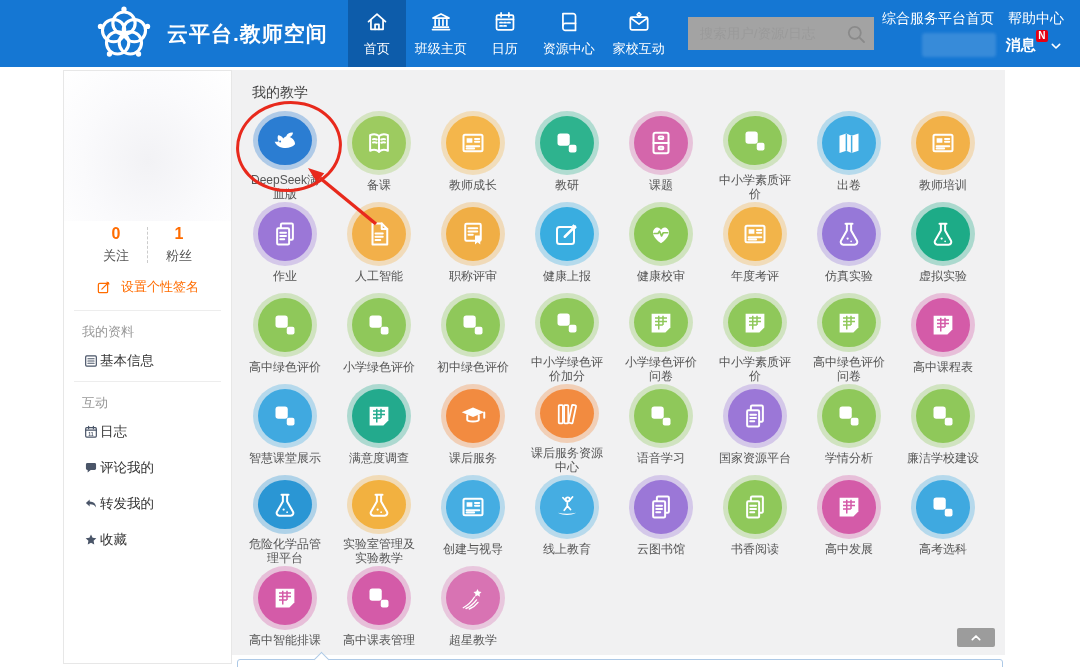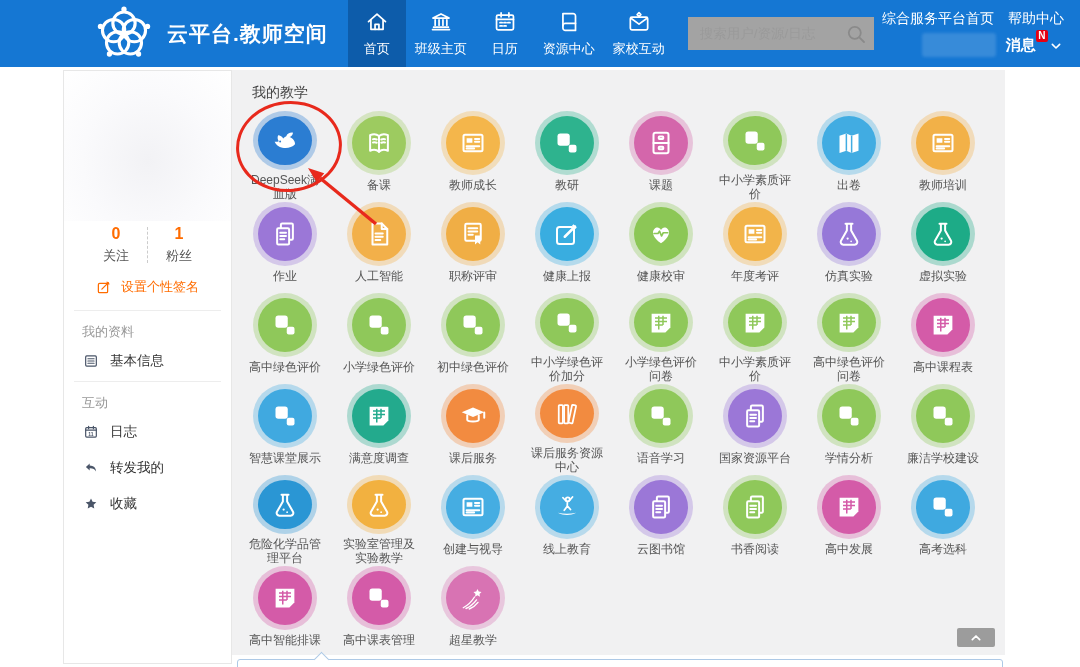--- a/index.html
+++ b/index.html
@@ -39,21 +39,21 @@
   .stats{display:flex;align-items:center;justify-content:center;padding:4px 0 0}
   .stat{width:62px;text-align:center;cursor:pointer}
   .stat .num{color:#ff6c00;font-size:16px;font-weight:bold}
   .stat .lb{color:#555;font-size:13px;margin-top:4px}
   .stat-div{width:0;height:36px;border-left:1px dashed #ccc}
   .signature{color:#ff6c00;font-size:13px;display:flex;align-items:center;justify-content:center;
              gap:10px;padding:13px 0 14px;cursor:pointer}
   .signature .sicon{display:flex;color:#ff6c00}
   .sb-sec{border-top:1px solid #ededed;margin:0 10px;padding:8px 8px 2px}
   .sb-sec-title{color:#999;font-size:13px;padding:4px 0 2px}
-  .sb-item{display:flex;align-items:center;gap:10px;color:#333;font-size:13.5px;
+  .sb-item{display:flex;align-items:center;gap:0;color:#333;font-size:13.5px;
            padding:9px 0;cursor:pointer}
   .sb-item .sicon{color:#4a5568;display:flex;width:18px;justify-content:center}
   
   .panel{flex:1;max-width:773px;background:#f1f1f2;height:585px;box-sizing:border-box;
          padding:12px 0 0 6px;position:relative}
   .sec-title{color:#444;font-size:14px;margin:2px 11px 8px 14px}
   .appgrid{display:grid;grid-template-columns:repeat(8,94px);grid-auto-rows:91px}
   .tile{display:flex;flex-direction:column;align-items:center;cursor:pointer}
   .tile-circle{width:54px;height:54px;border-radius:50%;display:flex;align-items:center;
                justify-content:center;margin-top:6px;color:#fff}
@@ -216,20 +216,28 @@
                 <rect x="4" y="5.4" width="16" height="14.2" rx="1.6"></rect>
                 <path d="M8.4 3.4v3.4M15.6 3.4v3.4M4 9.2h16"></path>
                 <text x="12" y="17.4" font-size="7.5" text-anchor="middle" fill="currentColor" stroke="none" font-weight="bold">11</text>
               </svg>
             </span>
             <span>日志</span>
           </div>
           <div class="sb-item">
             <span class="sicon">
               <svg viewBox="0 0 24 24" width="16" height="16" fill="none" stroke="currentColor" stroke-width="1.6" stroke-linecap="round" stroke-linejoin="round">
+                <path d="M4.4 6.8a2.2 2.2 0 0 1 2.2-2.2h10.8a2.2 2.2 0 0 1 2.2 2.2v6a2.2 2.2 0 0 1-2.2 2.2h-5.8L7 18.6V15h-.4a2.2 2.2 0 0 1-2.2-2.2z" fill="currentColor" stroke="none"></path>
+              </svg>
+            </span>
+            <span>评论我的</span>
+          </div>
+          <div class="sb-item">
+            <span class="sicon">
+              <svg viewBox="0 0 24 24" width="16" height="16" fill="none" stroke="currentColor" stroke-width="1.6" stroke-linecap="round" stroke-linejoin="round">
                 <path d="M10 5.2 4.4 10.4l5.6 5.2v-3.3c4.7-.2 7.5 1.4 9.6 4.9-.3-5.6-3.6-8.7-9.6-8.9z" fill="currentColor" stroke="none"></path>
               </svg>
             </span>
             <span>转发我的</span>
           </div>
           <div class="sb-item">
             <span class="sicon">
               <svg viewBox="0 0 24 24" width="16" height="16" fill="none" stroke="currentColor" stroke-width="1.6" stroke-linecap="round" stroke-linejoin="round">
                 <path d="M12 3.8l2.4 5 5.6.7-4.1 3.8 1 5.5L12 16.1l-4.9 2.7 1-5.5L4 9.5l5.6-.7z" fill="currentColor" stroke="none"></path>
               </svg>

